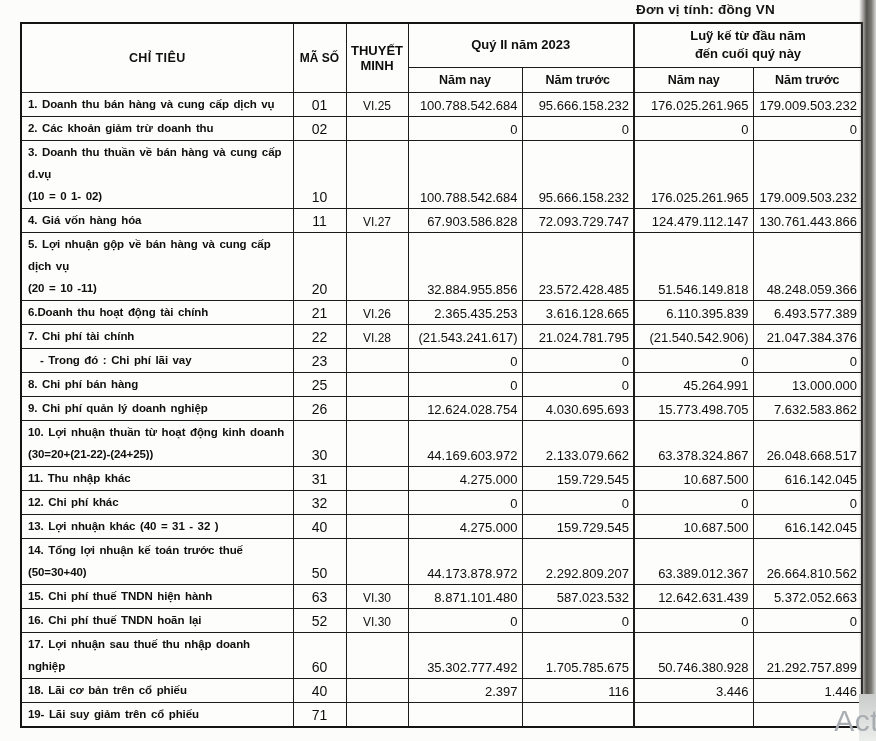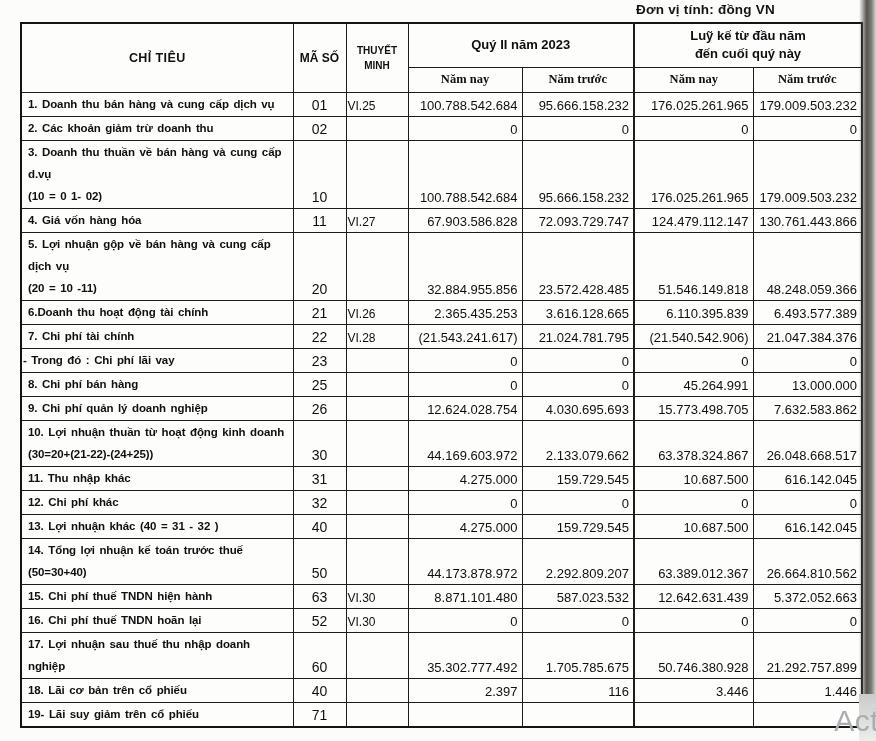--- a/index.html
+++ b/index.html
@@ -12,35 +12,35 @@
     font-weight:bold; font-size:13.5px; color:#141414; letter-spacing:.2px;
   }
   table.report {
     position:absolute; top:22px; left:20px;
     width:841px; table-layout:fixed; border-collapse:collapse;
     border:2px solid #141414; background:#fdfdfc;
   }
   th, td { border:1px solid #1c1c1c; color:#0f0f0f; overflow:hidden; }
   thead th { font-weight:bold; text-align:center; vertical-align:middle; }
   tr.head-group { height:44px; }
-  tr.head-sub   { height:25px;font-family:Liberation Serif, serif; }
+  tr.head-sub   { height:25px; }
   th.h-criteria { font-size:12.5px; letter-spacing:.4px; }
   th.h-code     { font-size:12px;margin-left:44px; }
-  th.h-note     { font-size:10px; line-height:15px; }
+  th.h-note     { font-size:13px; line-height:15px; }
   th.h-group    { font-size:13px; line-height:18px; }
   th.h-sub      { font-size:12.5px; }
   .bl2 { border-left-width:2px; }
   td.c-label {
     font-weight:bold; font-size:11.5px; line-height:22px;
     padding:0 3px 1px 6px; vertical-align:bottom;
     white-space:nowrap; word-spacing:1.5px; letter-spacing:-0.1px;
   }
-  tr.indent td.c-label { padding-left:1px; }
+  tr.indent td.c-label { padding-left:18px; }
   td.c-code { text-align:center; font-weight:normal; font-size:14px; vertical-align:bottom; padding-bottom:3px; }
-  td.c-note { text-align:left; font-size:12px; vertical-align:bottom; padding-bottom:3px; }
+  td.c-note { text-align:center; font-size:12px; vertical-align:bottom; padding-bottom:3px; }
   td.c-val  { text-align:right; font-size:13px; vertical-align:bottom; padding:0 4px 3px 0; white-space:nowrap; }
   tr.r1 { height:23px; }
   tr.r2 { height:46px; }
   tr.r3 { height:68px; }
   .edge-band {
     position:absolute; top:0; right:0; width:17px; height:694px;
     background:linear-gradient(to right, rgba(250,250,249,0) 0%, #57554f 45%, #7b7973 72%, #d7d9d8 100%);
   }
   .edge-band-bottom {
     position:absolute; top:694px; right:0; width:17px; height:47px;

